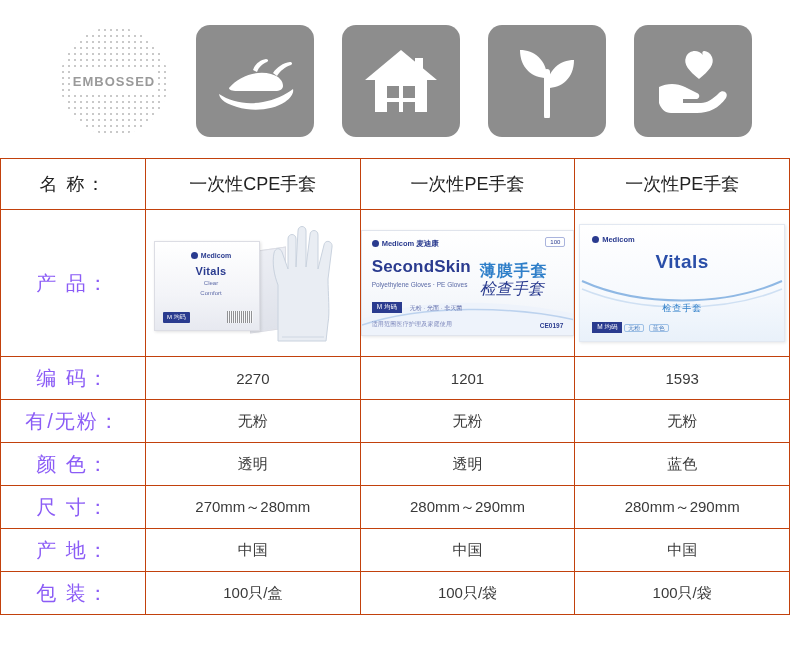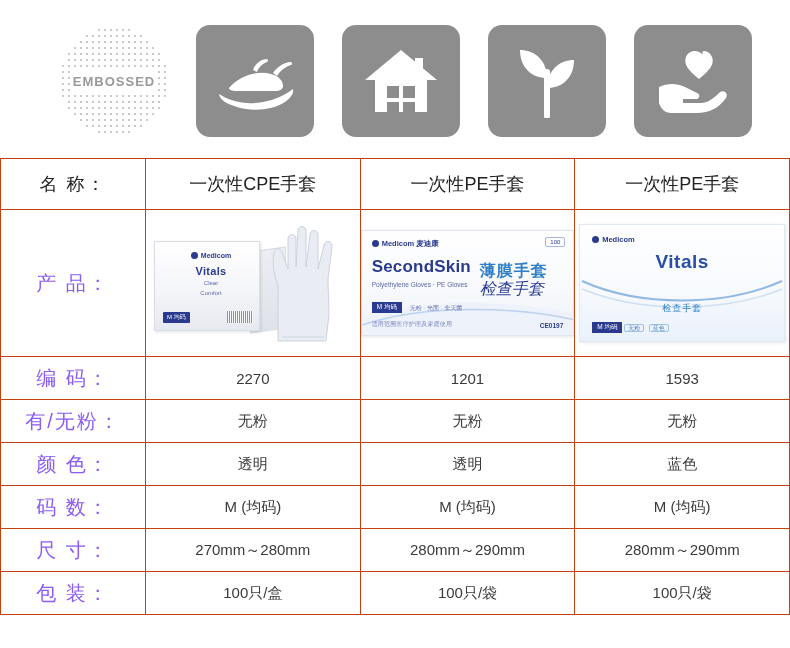--- a/index.html
+++ b/index.html
@@ -430,34 +430,34 @@
       <td>无粉</td>
     </tr>
 
     <tr>
       <td class="label">颜 色：</td>
       <td>透明</td>
       <td>透明</td>
       <td>蓝色</td>
     </tr>
 
-    <tr>
-      <td class="label">码 数：</td>
-      <td>M (均码)</td>
-      <td>M (均码)</td>
-      <td>M (均码)</td>
-    </tr>
 
     <tr>
       <td class="label">尺 寸：</td>
       <td>270mm～280mm</td>
       <td>280mm～290mm</td>
       <td>280mm～290mm</td>
     </tr>
 
+    <tr>
+      <td class="label">产 地：</td>
+      <td>中国</td>
+      <td>中国</td>
+      <td>中国</td>
+    </tr>
 
     <tr>
       <td class="label">包 装：</td>
       <td>100只/盒</td>
       <td>100只/袋</td>
       <td>100只/袋</td>
     </tr>
 
   </tbody>
 </table>

